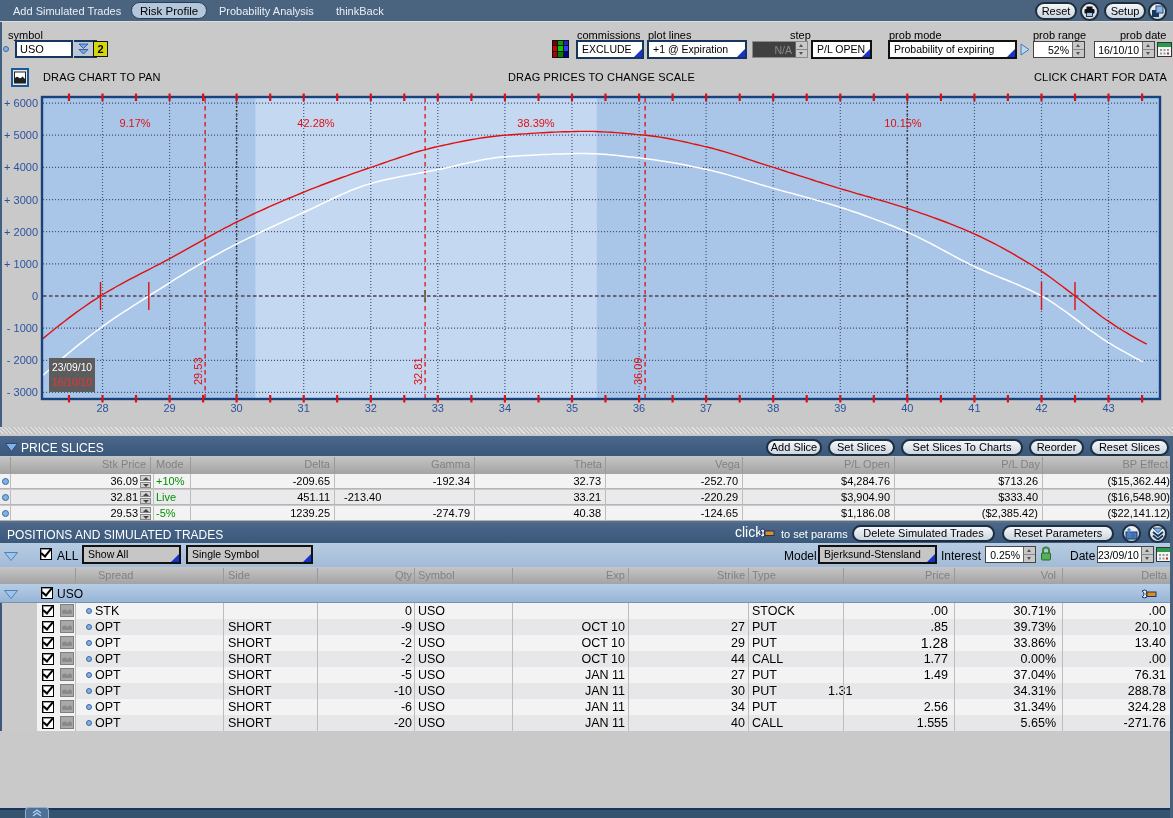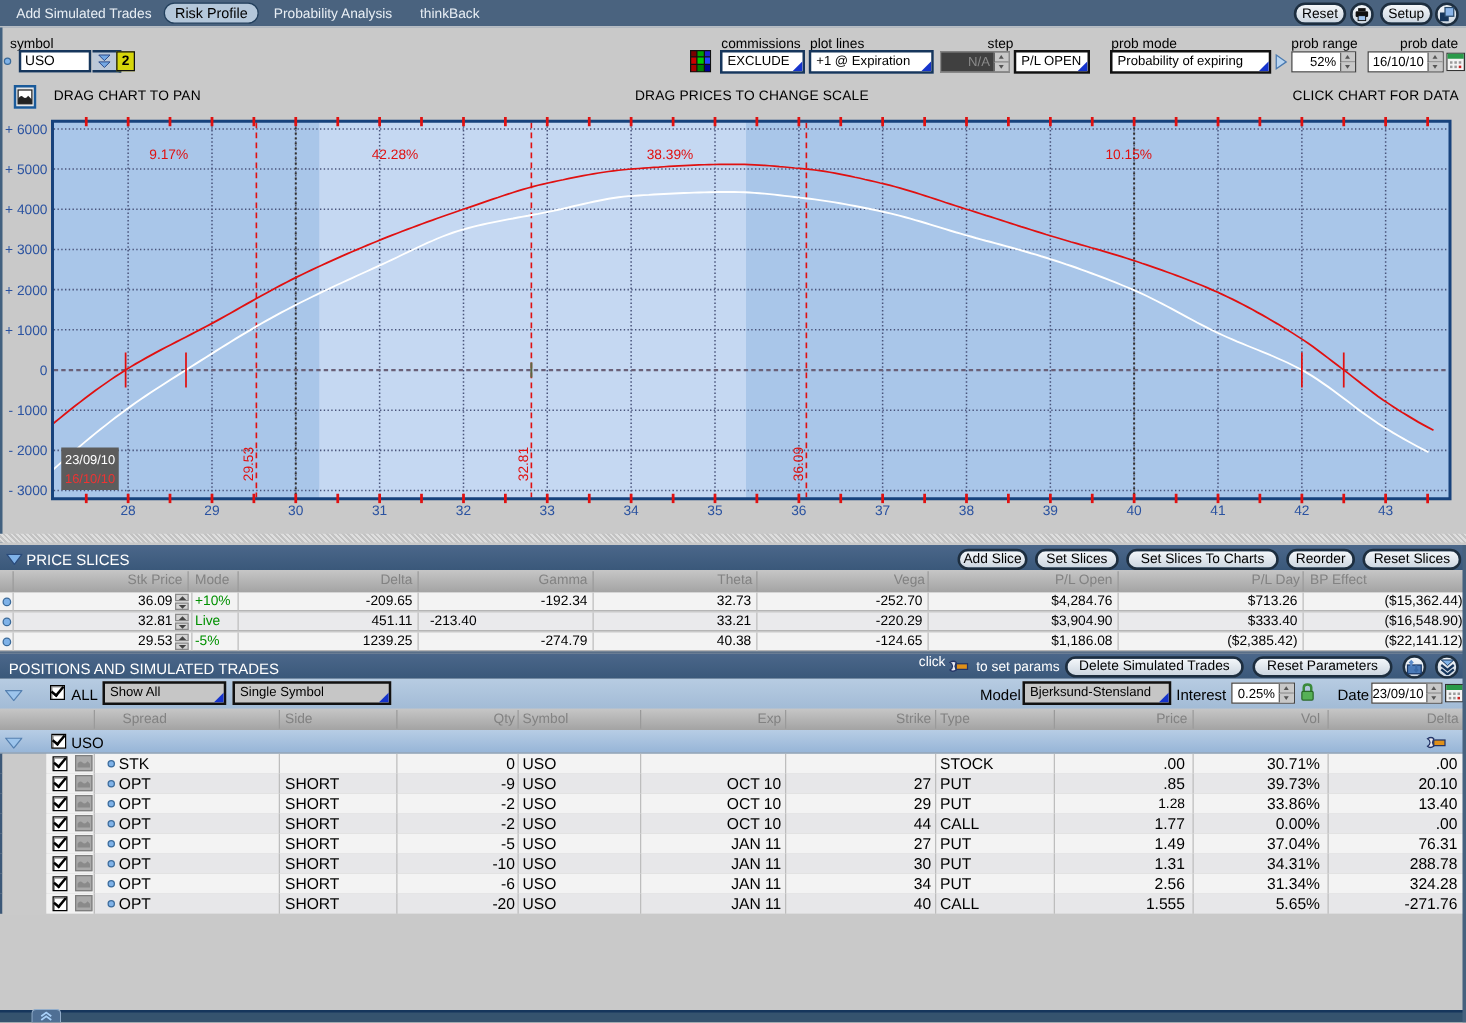--- a/index.html
+++ b/index.html
@@ -293,21 +293,21 @@
 <div class="pillb" style="left:1090px;top:439px;width:79px;height:17px;line-height:13px">Reset Slices</div>
 <div class="colhdr" style="top:456px;height:18px;line-height:18px">
 <span class="ch" style="left:0;width:146px;text-align:right">Stk Price</span>
 <span class="ch" style="left:156px">Mode</span>
 <span class="ch" style="left:210px;width:120px;text-align:right">Delta</span>
 <span class="ch" style="left:350px;width:120px;text-align:right">Gamma</span>
 <span class="ch" style="left:482px;width:120px;text-align:right">Theta</span>
 <span class="ch" style="left:620px;width:120px;text-align:right">Vega</span>
 <span class="ch" style="left:770px;width:120px;text-align:right">P/L Open</span>
 <span class="ch" style="left:920px;width:120px;text-align:right">P/L Day</span>
-<span class="ch" style="left:1048px;width:120px;">BP Effect</span>
+<span class="ch" style="left:1048px;width:120px;text-align:right">BP Effect</span>
     <span class="abs" style="left:10px;top:1px;width:1px;height:16px;background:#9a9a9a"></span>
     <span class="abs" style="left:150px;top:1px;width:1px;height:16px;background:#9a9a9a"></span>
     <span class="abs" style="left:190px;top:1px;width:1px;height:16px;background:#9a9a9a"></span>
     <span class="abs" style="left:334px;top:1px;width:1px;height:16px;background:#9a9a9a"></span>
     <span class="abs" style="left:474px;top:1px;width:1px;height:16px;background:#9a9a9a"></span>
     <span class="abs" style="left:605px;top:1px;width:1px;height:16px;background:#9a9a9a"></span>
     <span class="abs" style="left:742px;top:1px;width:1px;height:16px;background:#9a9a9a"></span>
     <span class="abs" style="left:894px;top:1px;width:1px;height:16px;background:#9a9a9a"></span>
     <span class="abs" style="left:1042px;top:1px;width:1px;height:16px;background:#9a9a9a"></span>
 </div>
@@ -388,21 +388,21 @@
 <span class="vline" style="left:742px;top:0;height:15px"></span>
 <span class="cell" style="left:764px;top:0;width:126px;text-align:right;line-height:15px">$1,186.08</span>
 <span class="vline" style="left:894px;top:0;height:15px"></span>
 <span class="cell" style="left:912px;top:0;width:126px;text-align:right;line-height:15px">($2,385.42)</span>
 <span class="vline" style="left:1042px;top:0;height:15px"></span>
 <span class="cell" style="left:1044px;top:0;width:126px;text-align:right;line-height:15px">($22,141.12)</span>
 </div>
 <div class="abs" style="left:0;top:521px;width:1173px;height:2px;background:#5a6f87"></div>
 <div class="hdrbar" style="top:523px;height:20px"></div>
 <div class="abs" style="left:7px;top:528px;color:#fff;font-size:12px">POSITIONS AND SIMULATED TRADES</div>
-<div class="abs" style="left:735px;top:524px;color:#fff;font-size:11px">click</div>
+<div class="abs" style="left:735px;top:524px;color:#fff;font-size:14px">click</div>
 <svg class="abs" style="left:759px;top:528px" width="17" height="10" viewBox="0 0 17 10">
     <path d="M1 2 Q4 0 6 2 L5 5 L6 8 Q3 10 1 8 Q3 7 3 5 Q3 3 1 2 Z" fill="#e8e8f0" stroke="#223366" stroke-width="1"></path>
     <rect x="6" y="3" width="9" height="4.5" fill="#e09018" stroke="#223366" stroke-width="1"></rect>
   </svg>
 <div class="abs" style="left:781px;top:528px;color:#fff;font-size:11px">to set params</div>
 <div class="pillb" style="left:852px;top:525px;width:143px;height:17px;line-height:13px">Delete Simulated Trades</div>
 <div class="pillb" style="left:1002px;top:525px;width:112px;height:17px;line-height:13px">Reset Parameters</div>
 <div class="circb" style="left:1122px;top:524px;width:19px;height:19px"></div>
 <svg class="abs" style="left:1125px;top:527px" width="13" height="13" viewBox="0 0 13 13">
     <rect x="1" y="5" width="11" height="7" fill="#4a7ab8" stroke="#1a3a6a"></rect>
@@ -556,21 +556,21 @@
         <path d="M1 6 Q3 3 5 5 Q7 7 9 4 L11 6 L11 9 L1 9 Z" fill="#8a8a8a"></path>
       </svg></span>
 <span class="circ" style="left:86px;top:5px;width:6px;height:6px"></span>
 <span class="cell" style="left:95px;top:0;width:120px;line-height:16px;font-size:12.5px">OPT</span>
 <span class="cell" style="left:228px;top:0;width:90px;line-height:16px;font-size:12.5px">SHORT</span>
 <span class="cell" style="left:292px;top:0;width:120px;text-align:right;line-height:16px;font-size:12.5px">-2</span>
 <span class="cell" style="left:418px;top:0;width:90px;line-height:16px;font-size:12.5px">USO</span>
 <span class="cell" style="left:505px;top:0;width:120px;text-align:right;line-height:16px;font-size:12.5px">OCT 10</span>
 <span class="cell" style="left:625px;top:0;width:120px;text-align:right;line-height:16px;font-size:12.5px">29</span>
 <span class="cell" style="left:752px;top:0;width:90px;line-height:16px;font-size:12.5px">PUT</span>
-<span class="cell" style="left:828px;top:0;width:120px;text-align:right;line-height:16px;font-size:11px">1.28</span>
+<span class="cell" style="left:828px;top:0;width:120px;text-align:right;line-height:16px;font-size:14px">1.28</span>
 <span class="cell" style="left:936px;top:0;width:120px;text-align:right;line-height:16px;font-size:12.5px">33.86%</span>
 <span class="cell" style="left:1046px;top:0;width:120px;text-align:right;line-height:16px;font-size:12.5px">13.40</span>
 <span class="vline" style="left:75px;top:0;height:16px"></span>
 <span class="vline" style="left:223px;top:0;height:16px"></span>
 <span class="vline" style="left:317px;top:0;height:16px"></span>
 <span class="vline" style="left:414px;top:0;height:16px"></span>
 <span class="vline" style="left:512px;top:0;height:16px"></span>
 <span class="vline" style="left:628px;top:0;height:16px"></span>
 <span class="vline" style="left:748px;top:0;height:16px"></span>
 <span class="vline" style="left:843px;top:0;height:16px"></span>
@@ -649,21 +649,21 @@
         <path d="M1 6 Q3 3 5 5 Q7 7 9 4 L11 6 L11 9 L1 9 Z" fill="#8a8a8a"></path>
       </svg></span>
 <span class="circ" style="left:86px;top:5px;width:6px;height:6px"></span>
 <span class="cell" style="left:95px;top:0;width:120px;line-height:16px;font-size:12.5px">OPT</span>
 <span class="cell" style="left:228px;top:0;width:90px;line-height:16px;font-size:12.5px">SHORT</span>
 <span class="cell" style="left:292px;top:0;width:120px;text-align:right;line-height:16px;font-size:12.5px">-10</span>
 <span class="cell" style="left:418px;top:0;width:90px;line-height:16px;font-size:12.5px">USO</span>
 <span class="cell" style="left:505px;top:0;width:120px;text-align:right;line-height:16px;font-size:12.5px">JAN 11</span>
 <span class="cell" style="left:625px;top:0;width:120px;text-align:right;line-height:16px;font-size:12.5px">30</span>
 <span class="cell" style="left:752px;top:0;width:90px;line-height:16px;font-size:12.5px">PUT</span>
-<span class="cell" style="left:828px;top:0;width:120px;text-align:right;line-height:16px;font-size:12.5px">1.31</span>
+<span class="cell" style="left:828px;top:0;width:120px;line-height:16px;font-size:12.5px">1.31</span>
 <span class="cell" style="left:936px;top:0;width:120px;text-align:right;line-height:16px;font-size:12.5px">34.31%</span>
 <span class="cell" style="left:1046px;top:0;width:120px;text-align:right;line-height:16px;font-size:12.5px">288.78</span>
 <span class="vline" style="left:75px;top:0;height:16px"></span>
 <span class="vline" style="left:223px;top:0;height:16px"></span>
 <span class="vline" style="left:317px;top:0;height:16px"></span>
 <span class="vline" style="left:414px;top:0;height:16px"></span>
 <span class="vline" style="left:512px;top:0;height:16px"></span>
 <span class="vline" style="left:628px;top:0;height:16px"></span>
 <span class="vline" style="left:748px;top:0;height:16px"></span>
 <span class="vline" style="left:843px;top:0;height:16px"></span>

